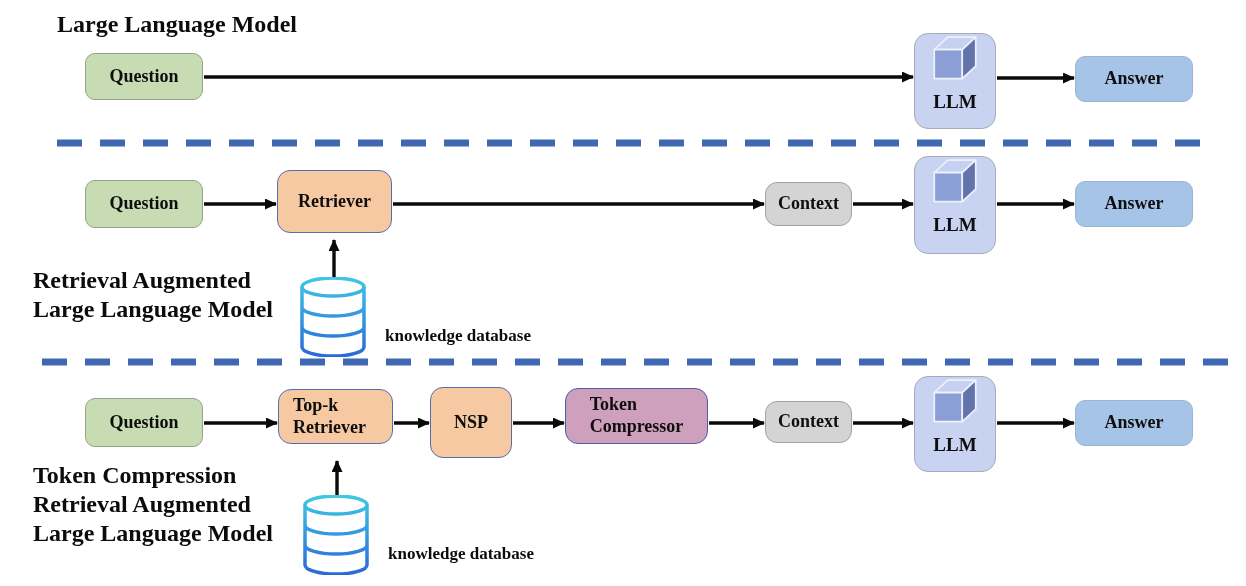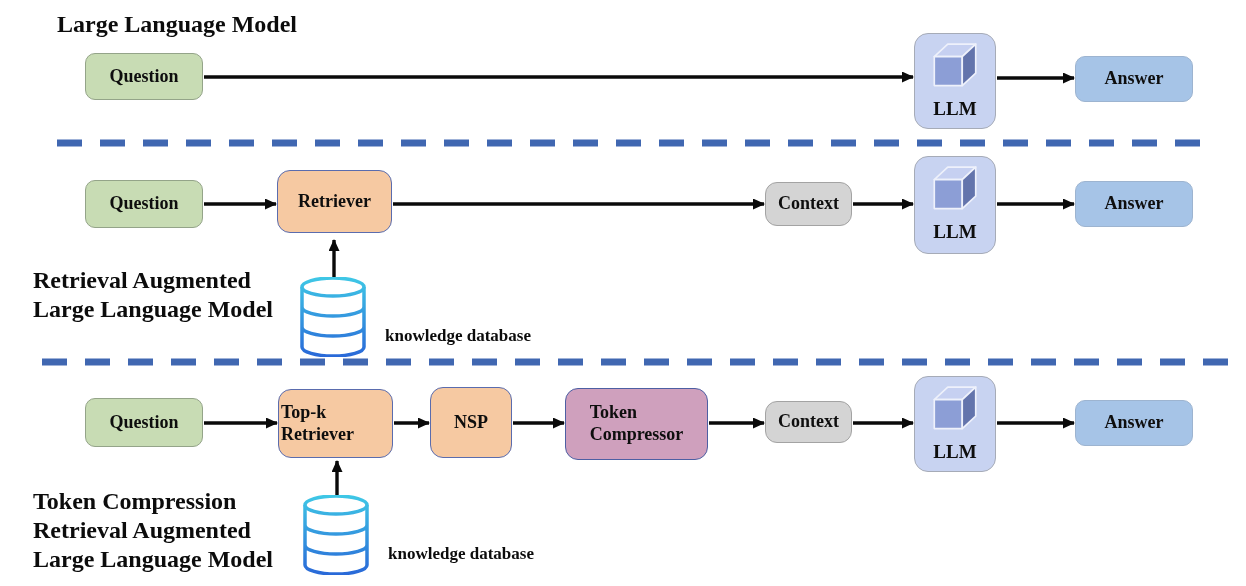--- a/index.html
+++ b/index.html
@@ -24,21 +24,21 @@
     display:flex; align-items:center; justify-content:center; text-align:left;
     font-weight:bold; font-size:18px; line-height:1.2; color:#0e0e0e;
     border:1.6px solid #999;
   }
   .q    { background:var(--question-fill);   border-color:var(--question-border);   border-radius:10px; }
   .proc { background:var(--process-fill);    border-color:var(--process-border);    border-radius:13px; }
   .comp { background:var(--compressor-fill); border-color:var(--compressor-border); border-radius:13px; }
   .ctx  { background:var(--context-fill);    border-color:var(--context-border);    border-radius:12px; }
   .ans  { background:var(--answer-fill);     border-color:var(--answer-border);     border-radius:10px; }
   .llm  { background:var(--llm-fill);        border-color:var(--llm-border);        border-radius:14px;
-          flex-direction:column; justify-content:flex-start; padding-top:7px; }
+          flex-direction:column; justify-content:flex-start; }
   .llm .llm-label { font-size:19px; margin-top:1px; }
 
   .cube polygon { stroke:var(--cube-edge); stroke-width:1.6; stroke-linejoin:round; }
   .cube-top   { fill:var(--cube-top); }
   .cube-front { fill:var(--cube-front); }
   .cube-right { fill:var(--cube-right); }
 
   .db { position:absolute; }
   .db-fill   { fill:#ffffff; }
   .db-stroke { fill:none; stroke:url(#dbgrad); stroke-width:3.5; }
@@ -121,33 +121,33 @@
 
   <div class="box ans" style="left:1075px;top:181px;width:118px;height:46px">Answer</div>
 
   <svg class="db" style="left:299px;top:277px" width="68" height="80" viewBox="0 0 68 80">
     <path class="db-fill" d="M3,10 L3,70 A31,9 0 0 0 65,70 L65,10 A31,9 0 0 0 3,10 Z"></path>
     <path class="db-stroke" d="M3,10 L3,70 A31,9 0 0 0 65,70 L65,10 M3,30 A31,9 0 0 0 65,30 M3,50 A31,9 0 0 0 65,50"></path>
     <ellipse class="db-top" cx="34" cy="10" rx="31" ry="9"></ellipse>
   </svg>
   <div class="db-label" style="left:385px;top:304px">knowledge database</div>
 
-  <div class="sec-title" style="left:33px;top:487px">
+  <div class="sec-title" style="left:33px;top:461px">
     <div>Token Compression</div>
     <div>Retrieval Augmented</div>
     <div>Large Language Model</div>
   </div>
 
   <div class="box q" style="left:85px;top:398px;width:118px;height:49px">Question</div>
 
-  <div class="box proc" style="left:278px;top:389px;width:115px;height:69px;padding:0 2px">Top-k Retriever</div>
+  <div class="box proc" style="left:278px;top:389px;width:115px;height:55px;padding:0 14px">Top-k Retriever</div>
 
   <div class="box proc" style="left:430px;top:387px;width:82px;height:71px">NSP</div>
 
-  <div class="box comp" style="left:565px;top:388px;width:143px;height:72px;padding:0 24px">Token Compressor</div>
+  <div class="box comp" style="left:565px;top:388px;width:143px;height:56px;padding:0 24px">Token Compressor</div>
 
   <div class="box ctx" style="left:765px;top:401px;width:87px;height:42px">Context</div>
 
   <div class="box llm" style="left:914px;top:376px;width:82px;height:96px">
     <svg class="cube" width="58" height="56" viewBox="0 0 56 54">
       <polygon class="cube-top" points="8,15 21,3 48,3 35,15"></polygon>
       <polygon class="cube-front" points="8,15 35,15 35,43 8,43"></polygon>
       <polygon class="cube-right" points="35,15 48,3 48,31 35,43"></polygon>
     </svg>
     <div class="llm-label">LLM</div>

